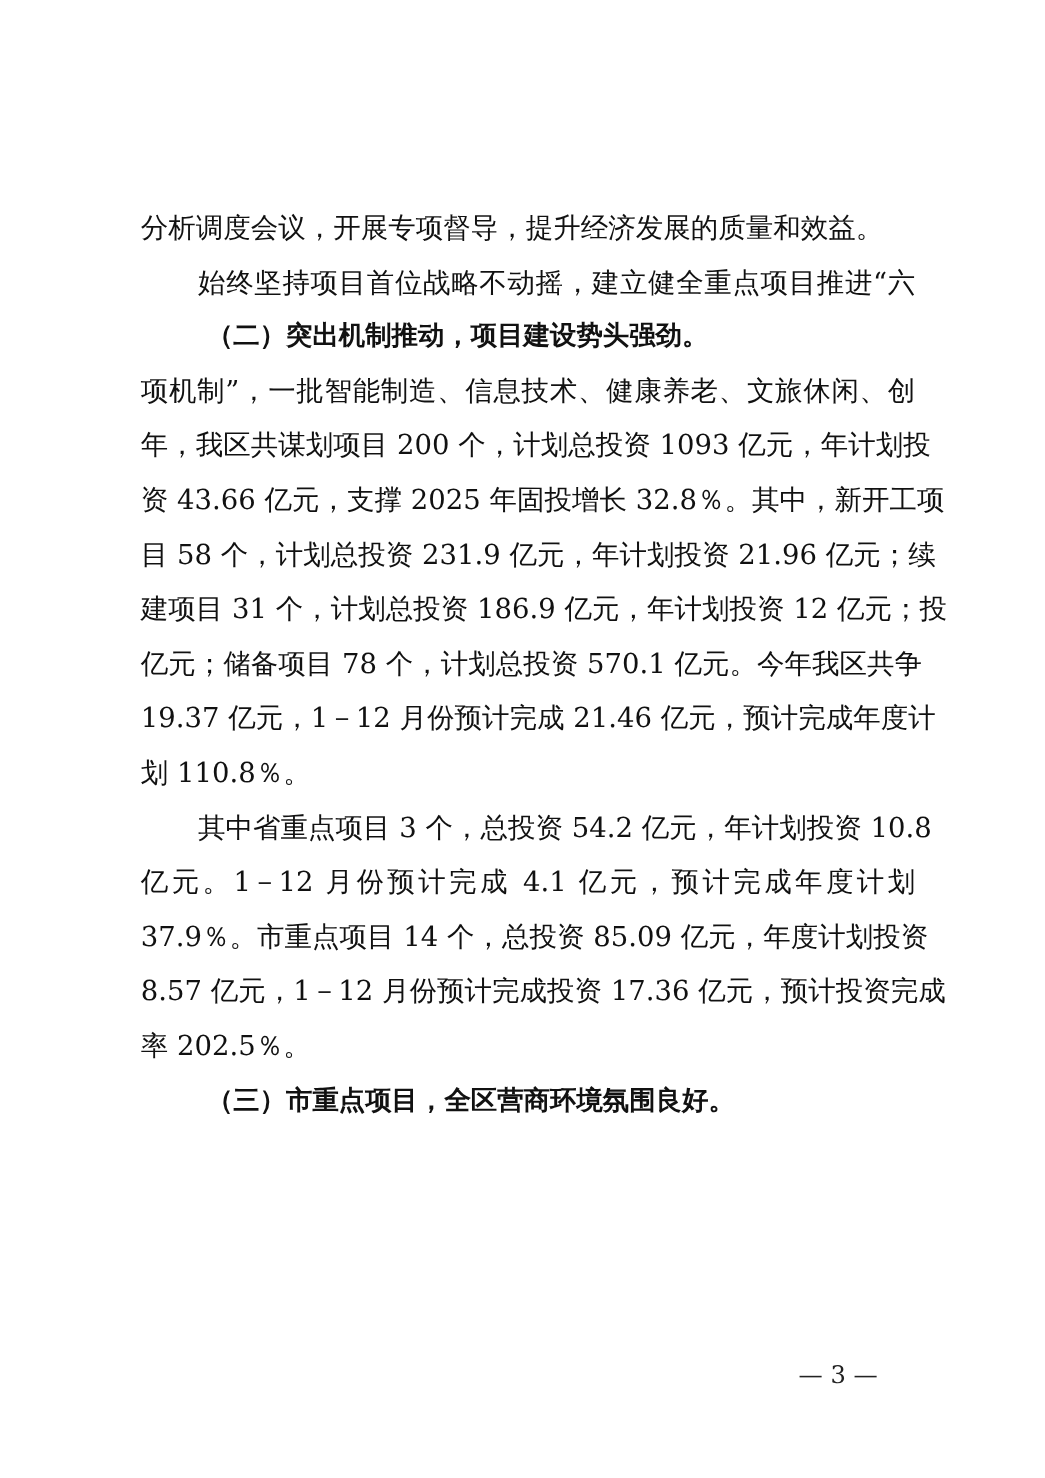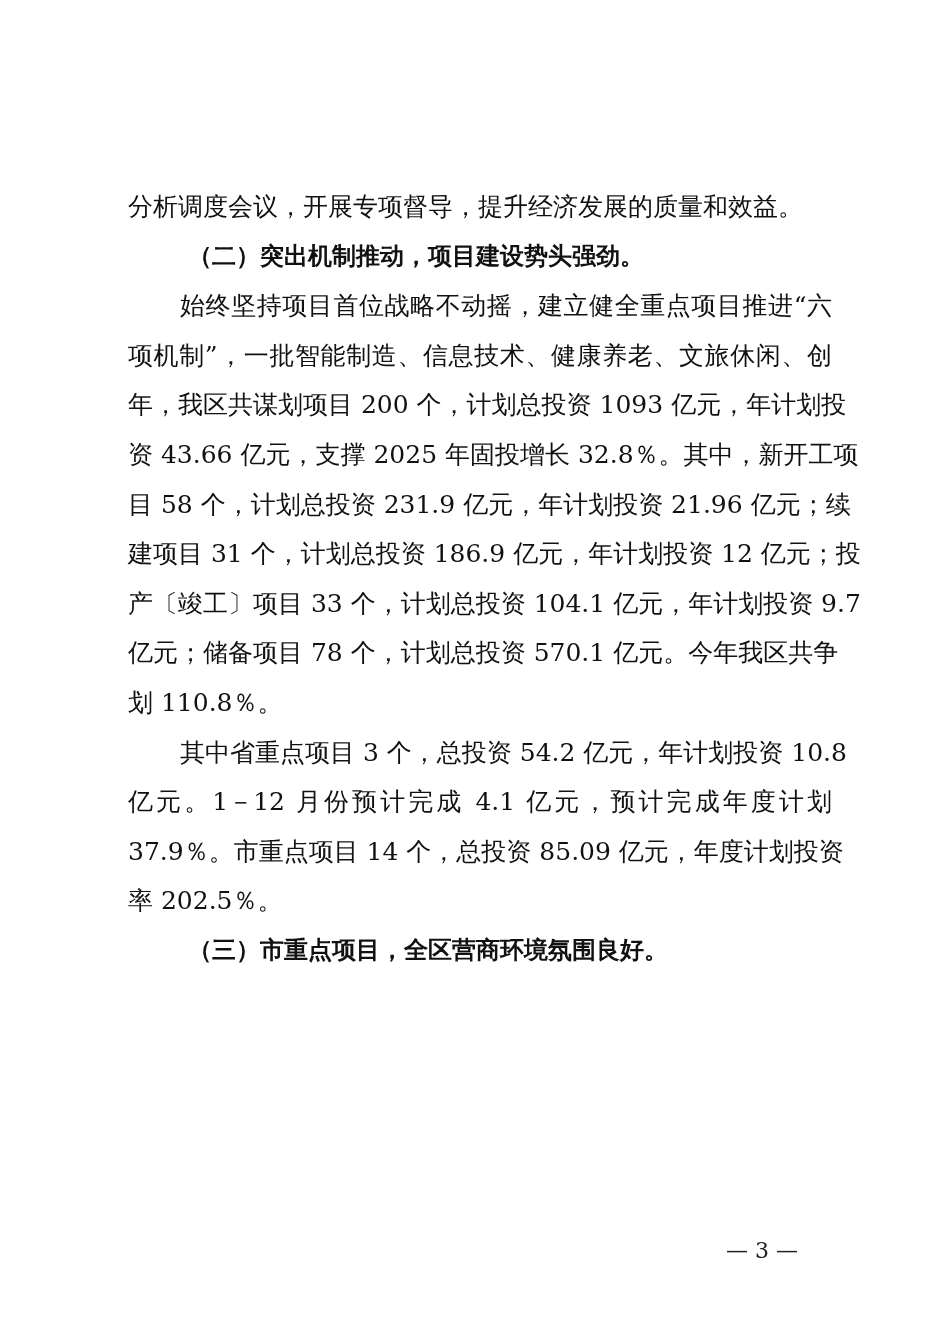--- a/index.html
+++ b/index.html
@@ -63,31 +63,32 @@
     font-family: "DejaVu Serif", "Liberation Serif", serif;
     color: #222222;
   }
 </style>
 </head>
 <body>
 
 <div class="page">
   <div class="body-text">
     <div class="line last">分析调度会议，开展专项督导，提升经济发展的质量和效益。</div>
+    <div class="line indent">始终坚持项目首位战略不动摇，建立健全重点项目推进“六</div>
     <div class="line heading">（二）突出机制推动，项目建设势头强劲。</div>
-    <div class="line indent">始终坚持项目首位战略不动摇，建立健全重点项目推进“六</div>
     <div class="line">项机制”，一批智能制造、信息技术、健康养老、文旅休闲、创</div>
     <div class="line">年，我区共谋划项目 200 个，计划总投资 1093 亿元，年计划投</div>
     <div class="line">资 43.66 亿元，支撑 2025 年固投增长 32.8％。其中，新开工项</div>
     <div class="line">目 58 个，计划总投资 231.9 亿元，年计划投资 21.96 亿元；续</div>
     <div class="line">建项目 31 个，计划总投资 186.9 亿元，年计划投资 12 亿元；投</div>
-    <div class="line">产〔竣工〕项目 33 个，计划总投资 104.1 亿元，年计划投资 9.7</div>
     <div class="line">亿元；储备项目 78 个，计划总投资 570.1 亿元。今年我区共争</div>
+    <div class="line">19.37 亿元，1－12 月份预计完成 21.46 亿元，预计完成年度计</div>
     <div class="line last">划 110.8％。</div>
     <div class="line indent">其中省重点项目 3 个，总投资 54.2 亿元，年计划投资 10.8</div>
     <div class="line">亿元。1－12 月份预计完成 4.1 亿元，预计完成年度计划</div>
     <div class="line">37.9％。市重点项目 14 个，总投资 85.09 亿元，年度计划投资</div>
+    <div class="line">8.57 亿元，1－12 月份预计完成投资 17.36 亿元，预计投资完成</div>
     <div class="line last">率 202.5％。</div>
     <div class="line heading">（三）市重点项目，全区营商环境氛围良好。</div>
   </div>
 
   <div class="footer">— 3 —</div>
 </div>
 
 </body></html>

